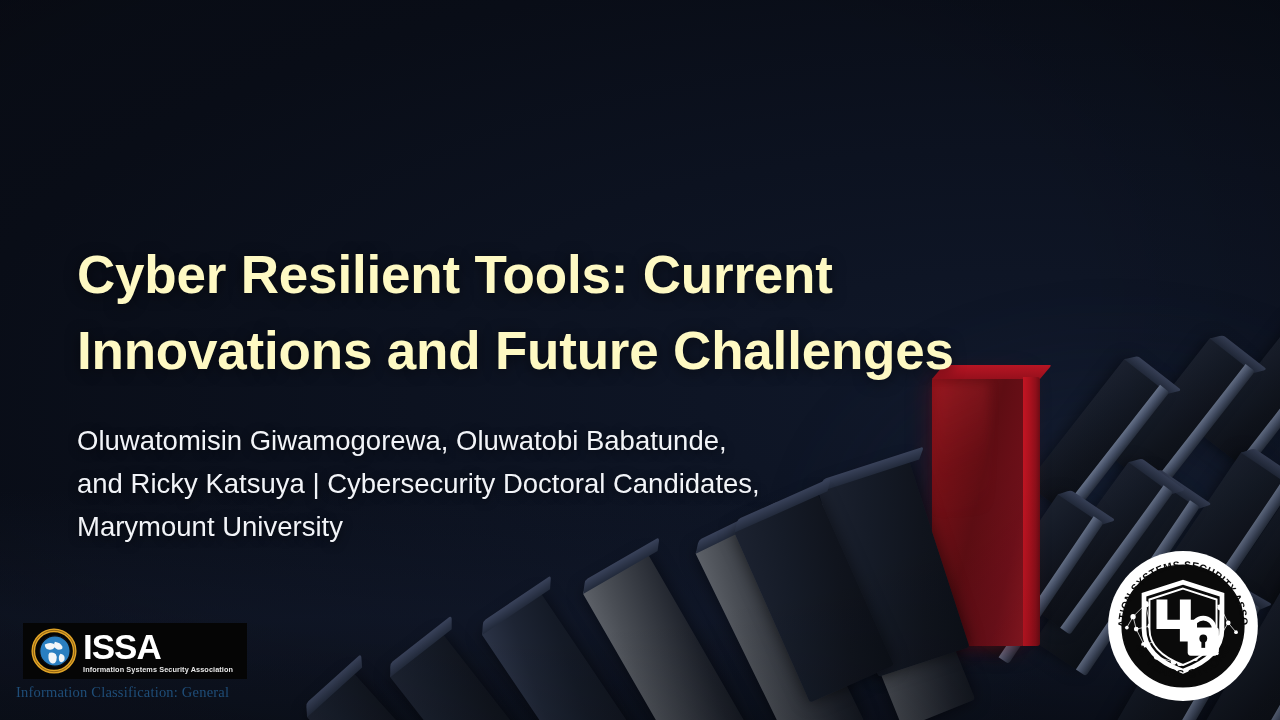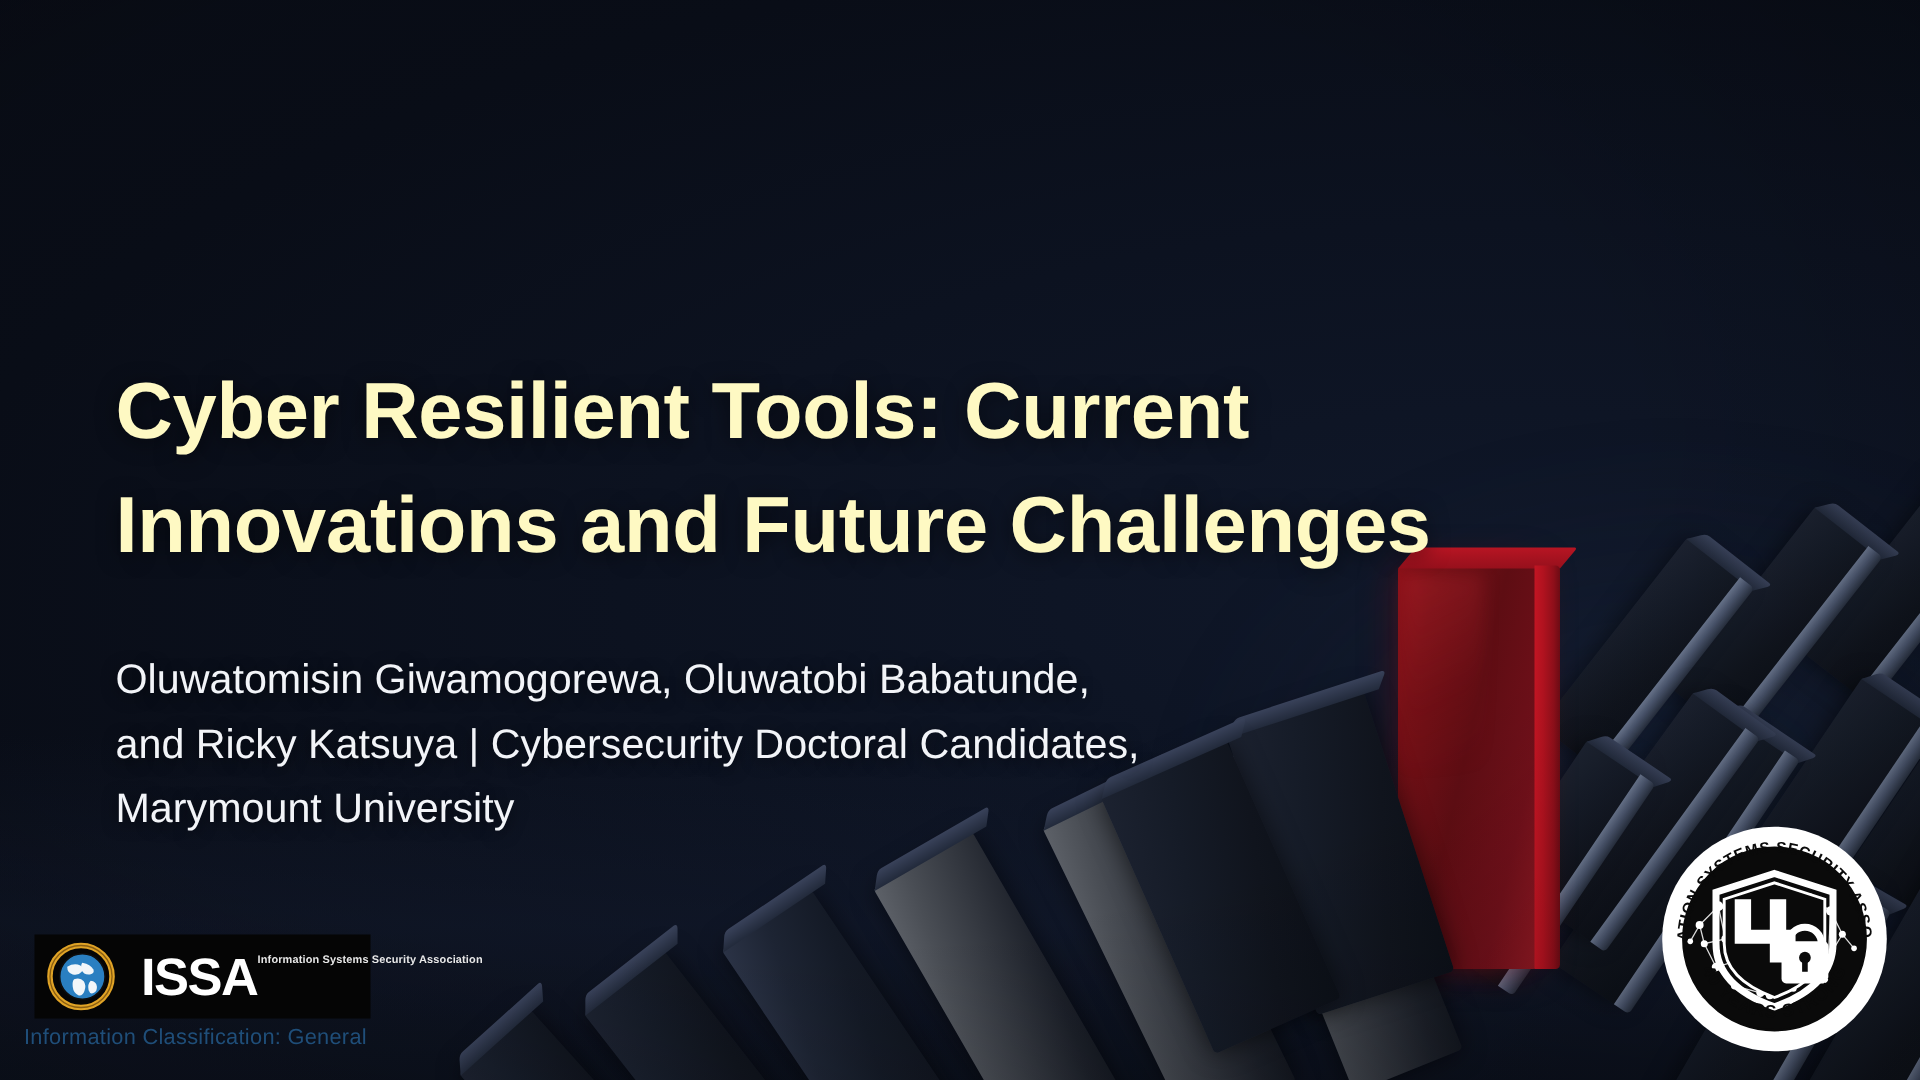--- a/index.html
+++ b/index.html
@@ -170,21 +170,21 @@
     font-size: 53px;
     font-weight: 700;
     line-height: 1.44;
     letter-spacing: -0.2px;
     white-space: pre-line;
     text-shadow: 0 2px 14px rgba(0,0,0,0.55);
   }
   #subtitle {
     position: absolute;
     left: 77px;
-    top: 432px;
+    top: 420px;
     width: 830px;
     color: #f2f4f8;
     font-size: 27.5px;
     font-weight: 400;
     line-height: 1.56;
     white-space: pre-line;
     text-shadow: 0 2px 10px rgba(0,0,0,0.6);
   }
 
   
@@ -198,23 +198,23 @@
     display: flex;
     align-items: center;
   }
   #issa-globe {
     width: 46px;
     height: 46px;
     margin-left: 8px;
     flex: none;
   }
   #issa-words {
-    margin-left: 17px;
+    margin-left: 6px;
     display: flex;
-    flex-direction: row;
+    flex-direction: column;
     justify-content: space-between;
     line-height: 1;
   }
   #issa-acronym {
     color: #ffffff;
     font-size: 35px;
     font-weight: 700;
     letter-spacing: -1px;
   }
   #issa-tagline {
@@ -223,21 +223,21 @@
     font-weight: 700;
     letter-spacing: 0.1px;
     margin-top: 2px;
     white-space: nowrap;
   }
   #classification {
     position: absolute;
     left: 16px;
     top: 684px;
     color: #1f4e79;
-    font-family: Liberation Sans, sans-serif;
+    font-family: Liberation Serif, serif;
     font-size: 14.5px;
     letter-spacing: 0.2px;
     text-align: center;
   }
 
   
   #badge-40 {
     position: absolute;
     left: 1105px;
     top: 548px;

